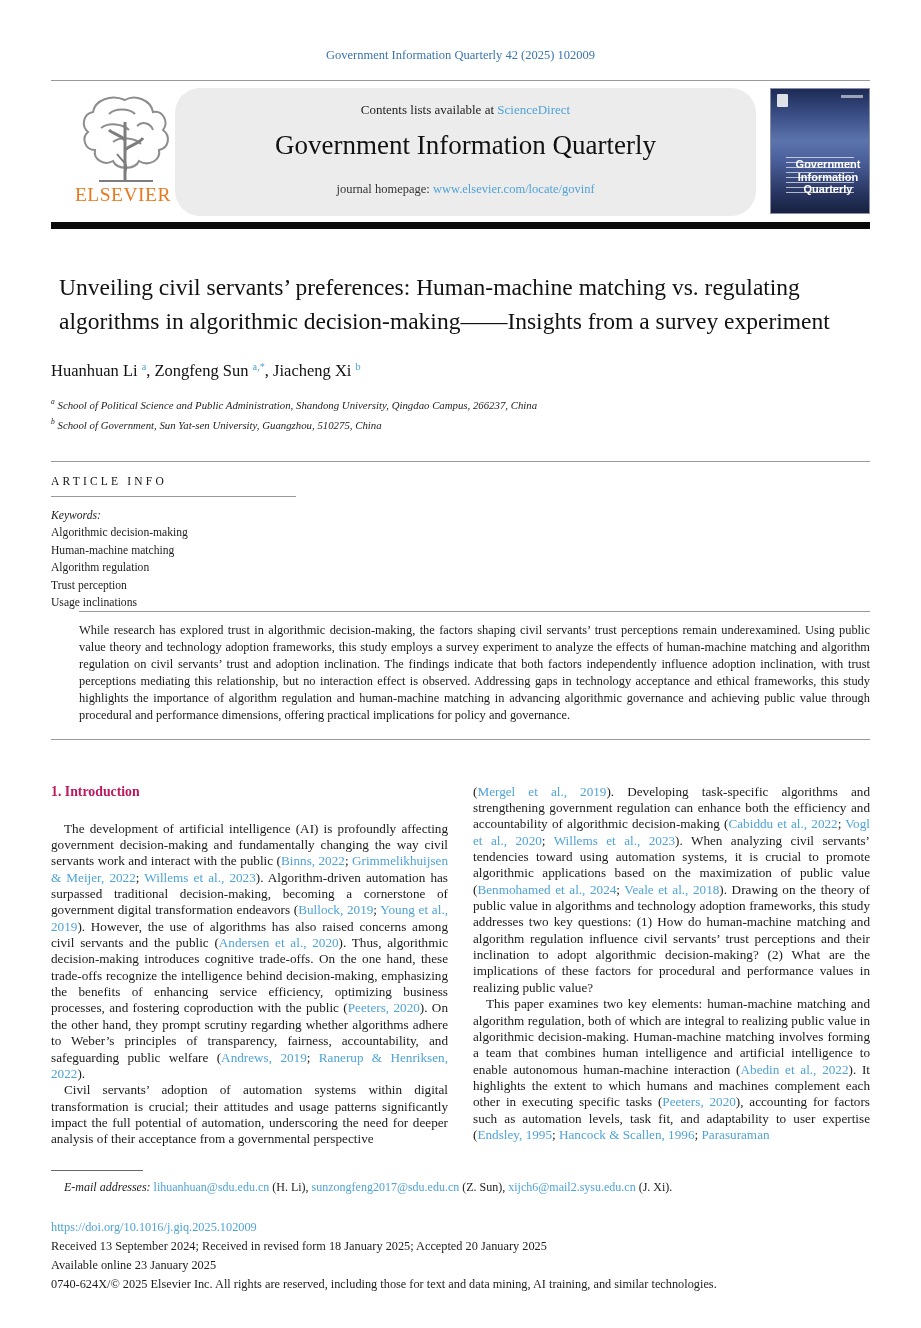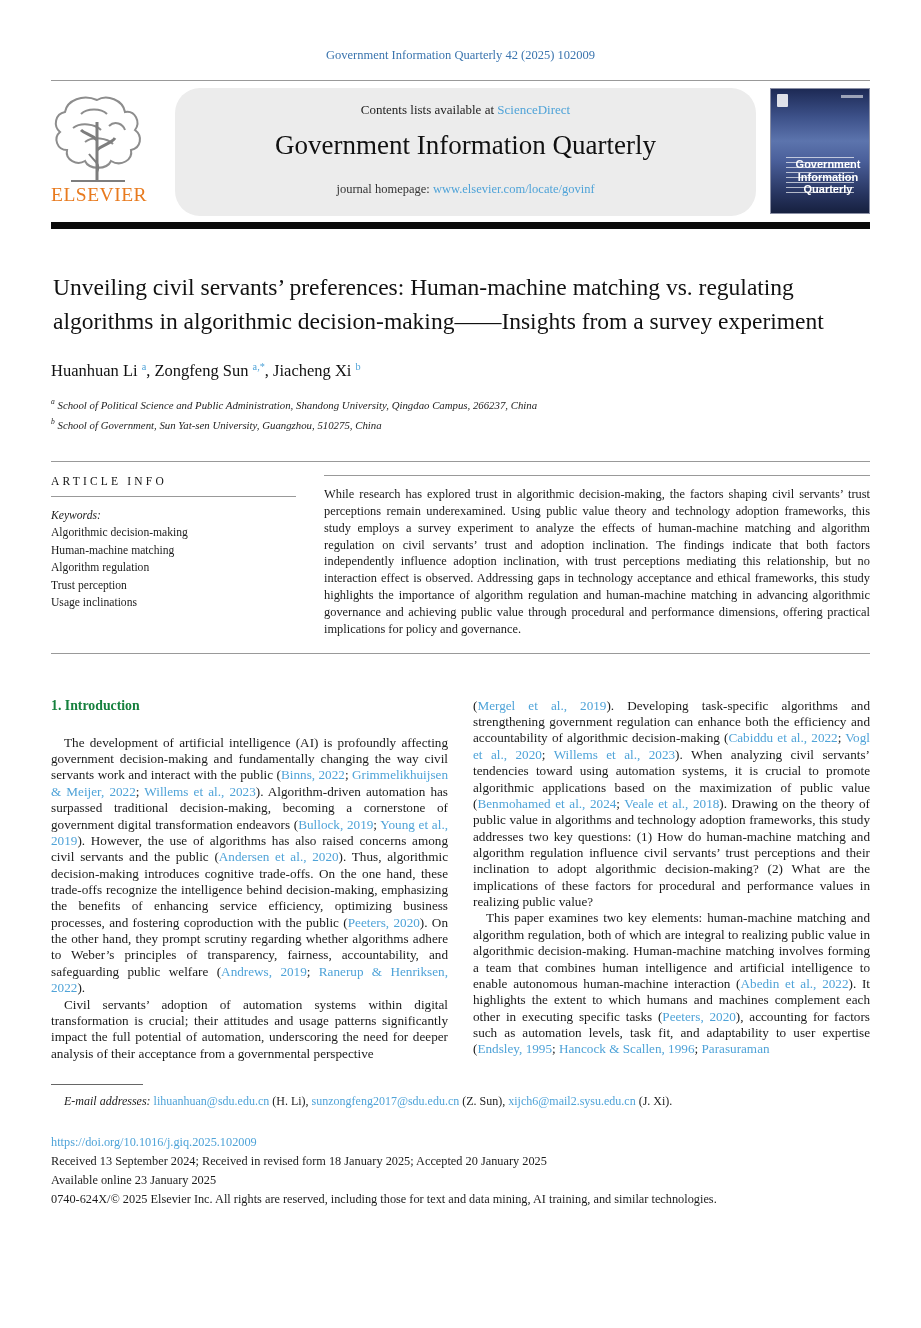--- a/index.html
+++ b/index.html
@@ -12,59 +12,59 @@
   html,body{margin:0;padding:0;background:#fff;}
   .page{
     width:869px;height:1328px;overflow:hidden;position:relative;
     padding:0 25px;margin:0 auto;
     font-family:"Liberation Serif", serif;color:#1c1c1c;background:#fff;
   }
   .journal-ref{padding-top:48px;text-align:center;font-size:12.5px;color:var(--refblue);}
   .rule{border-top:1px solid var(--rule);height:0;}
   .rule.header{margin-top:17px;}
   .banner-row{display:flex;margin-top:7px;height:128px;align-items:stretch;}
-  .logo-block{width:120px;flex-shrink:0;display:flex;flex-direction:column;align-items:flex-start;padding-top:4px;background:#fff;cursor:pointer;}
+  .logo-block{width:120px;flex-shrink:0;display:flex;flex-direction:column;align-items:flex-end;padding-top:4px;background:#fff;cursor:pointer;}
   .tree-svg{display:block;}
   .elsevier-word{font-size:19.5px;color:var(--orange);letter-spacing:.5px;margin-top:-2px;font-family:"Liberation Serif",serif;}
   .banner-center{flex:1;background:#ececec;text-align:center;padding:14px 8px 0;margin-left:4px;margin-right:14px;border-radius:25px;}
   .contents-line{font-size:13px;color:#222;}
   .banner-title{font-size:27px;margin-top:12px;color:#111;}
   .homepage-line{font-size:12.5px;margin-top:21px;font-family:Liberation Serif, serif;color:#333;}
   .lnk{color:var(--link);cursor:pointer;}
   .cover-thumb{
     width:100px;height:126px;flex-shrink:0;position:relative;cursor:pointer;
     background:linear-gradient(180deg,#1d2a55 0%,#3c5088 22%,#5c74ad 42%,#4a5f9a 58%,#27345f 85%,#16203f 100%);
     border:1px solid #8a8fa5;
   }
   .cover-logo{position:absolute;top:5px;left:6px;width:11px;height:13px;background:rgba(255,255,255,.85);border-radius:1px;}
   .cover-topright{position:absolute;top:6px;right:6px;width:22px;height:3px;background:rgba(255,255,255,.55);}
   .cover-title{position:absolute;top:24px;left:16px;right:0;text-align:center;
     font-family:"Liberation Sans",sans-serif;font-weight:bold;color:#fff;font-size:11px;line-height:1.15;margin-top:45px;}
   .cover-lines{position:absolute;top:68px;left:15px;right:15px;height:40px;
     background:repeating-linear-gradient(180deg,rgba(255,255,255,.65) 0 1px,transparent 1px 5px);}
   .black-bar{margin-top:6px;height:7px;background:#0a0a0a;}
-  .article-title{font-weight:400;font-size:23.5px;line-height:1.43;margin:42px 2px 0;max-width:785px;color:#111;}
+  .article-title{font-weight:400;font-size:23.5px;line-height:1.43;margin:42px 8px 0;max-width:785px;color:#111;}
   .authors{margin-top:23px;font-size:16.5px;color:#111;}
   .authors sup{font-size:62%;}
   .affiliations{margin-top:15px;font-size:10.8px;font-style:italic;line-height:1.8;color:#222;}
   .aff sup{font-size:70%;font-style:italic;}
   sup{line-height:0;}
   .rule.info-top{margin-top:26px;}
-  .info-row{display:flex;padding-top:13px;}
+  .info-row{display:flex;padding-top:13px;flex-direction:column;}
   .info-left{width:245px;flex-shrink:0;}
   .info-right{flex:1;margin-left:28px;}
   .sec-heading{font-size:11.5px;letter-spacing:3.2px;margin-bottom:9px;color:#111;}
   .rule.col{margin-bottom:10px;}
   .kw-label{font-style:italic;font-size:11.6px;line-height:1.5;}
   .kw{font-size:11.6px;line-height:1.5;}
   .abstract-text{font-size:12.4px;line-height:1.36;text-align:justify;margin:0;color:#1a1a1a;}
   .rule.info-bottom{margin-top:15px;}
   .body-columns{display:flex;gap:25px;margin-top:44px;}
   .col{flex:1;min-width:0;}
-  .section-heading{font-size:13.8px;font-weight:bold;margin:0 0 21px;color:#15803d;}
+  .section-heading{font-size:13.8px;font-weight:bold;margin:0 0 21px;color:#be185d;}
   .para{font-size:13.2px;line-height:1.24;text-align:justify;margin:0;color:#1a1a1a;}
   .para.indent{text-indent:13px;}
   .footnote{margin-top:22px;}
   .fn-rule{width:92px;border-top:1px solid #666;margin-bottom:7px;}
   .fn-line{font-size:12px;line-height:1.55;padding-left:13px;}
   .footer{margin-top:22px;font-size:12.3px;line-height:1.55;}
   .doi-line{color:var(--link);cursor:pointer;display:inline-block;}
 </style>
 </head>
 <body>

